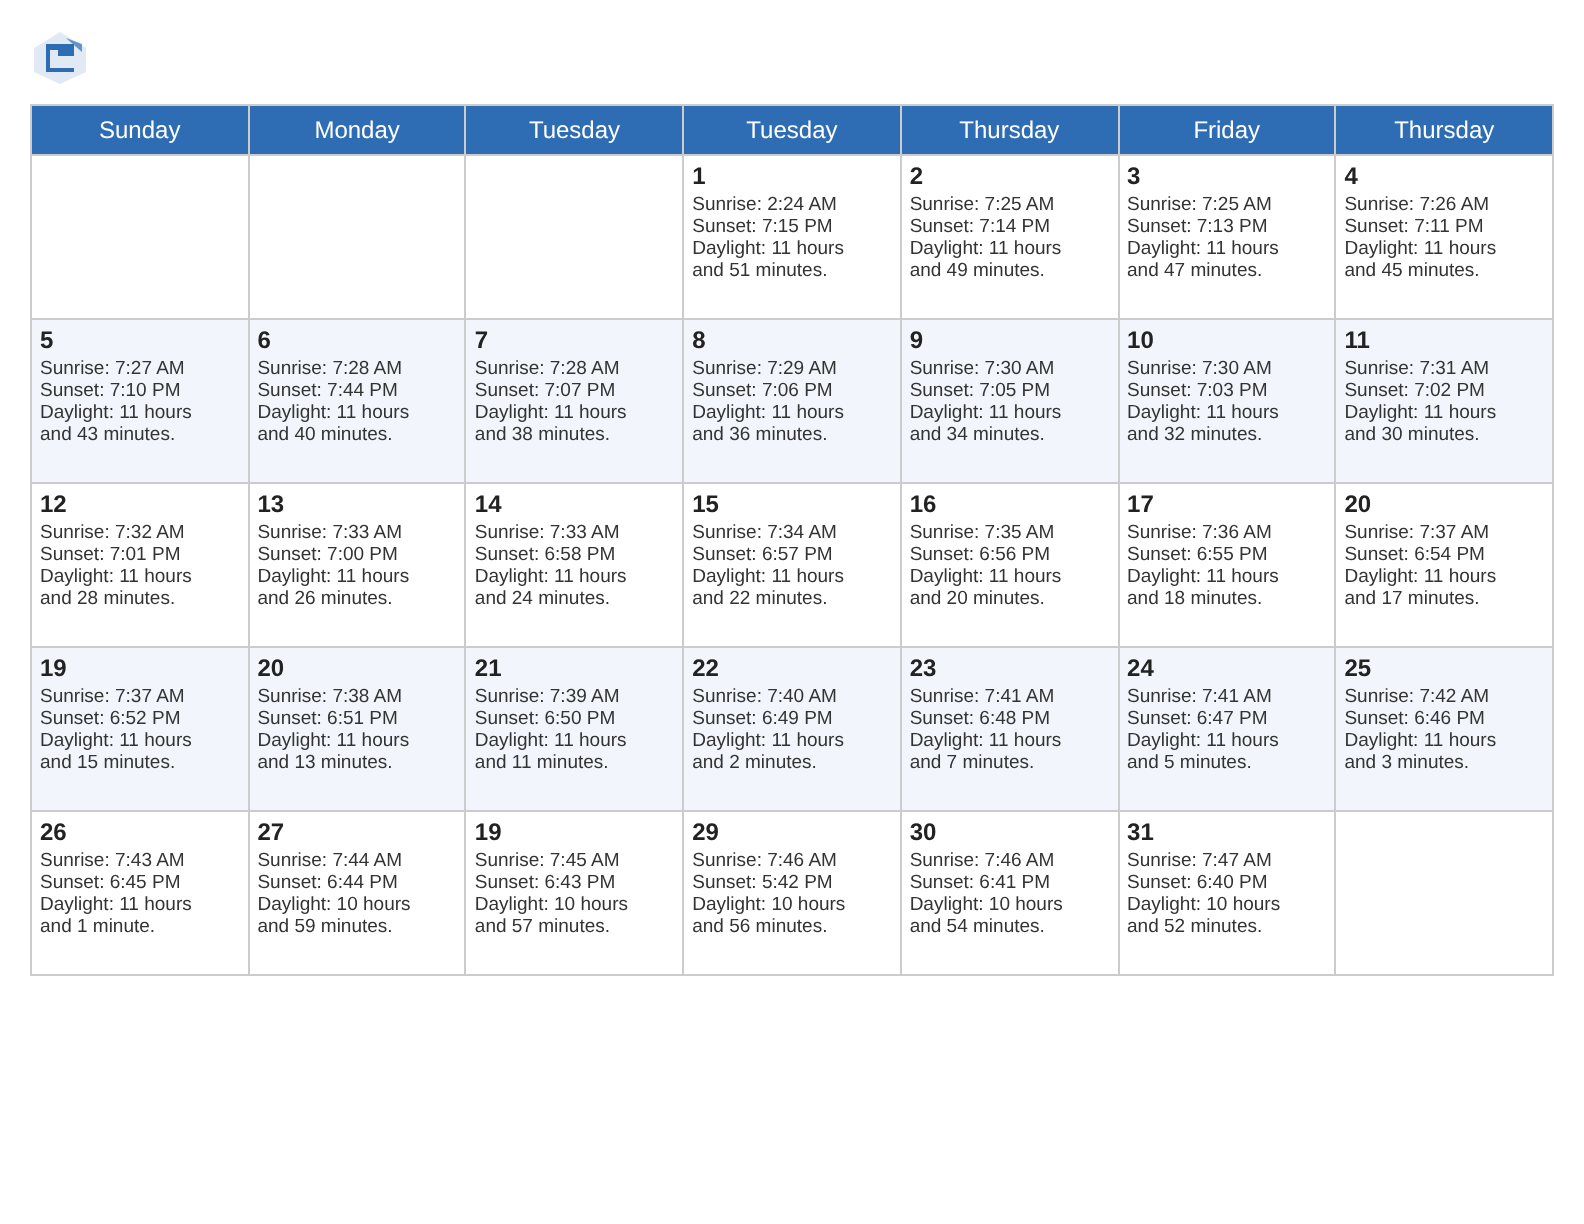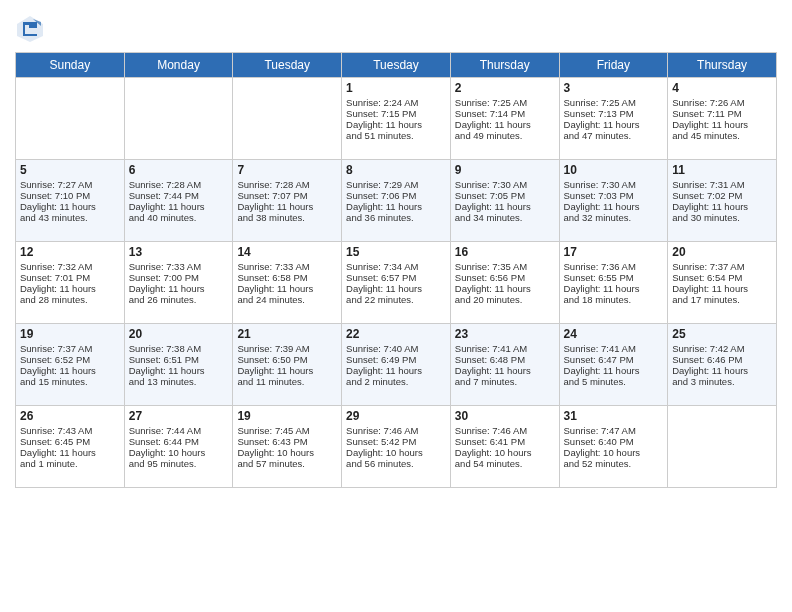--- a/index.html
+++ b/index.html
@@ -313,21 +313,21 @@
             <div>Sunrise: 7:43 AM</div>
             <div>Sunset: 6:45 PM</div>
             <div>Daylight: 11 hours</div>
             <div>and 1 minute.</div>
           </td>
           <td>
             <span class="day-num">27</span>
             <div>Sunrise: 7:44 AM</div>
             <div>Sunset: 6:44 PM</div>
             <div>Daylight: 10 hours</div>
-            <div>and 95 minutes.</div>
+            <div>and 59 minutes.</div>
           </td>
           <td>
             <span class="day-num">19</span>
             <div>Sunrise: 7:45 AM</div>
             <div>Sunset: 6:43 PM</div>
             <div>Daylight: 10 hours</div>
             <div>and 57 minutes.</div>
           </td>
           <td>
             <span class="day-num">29</span>

